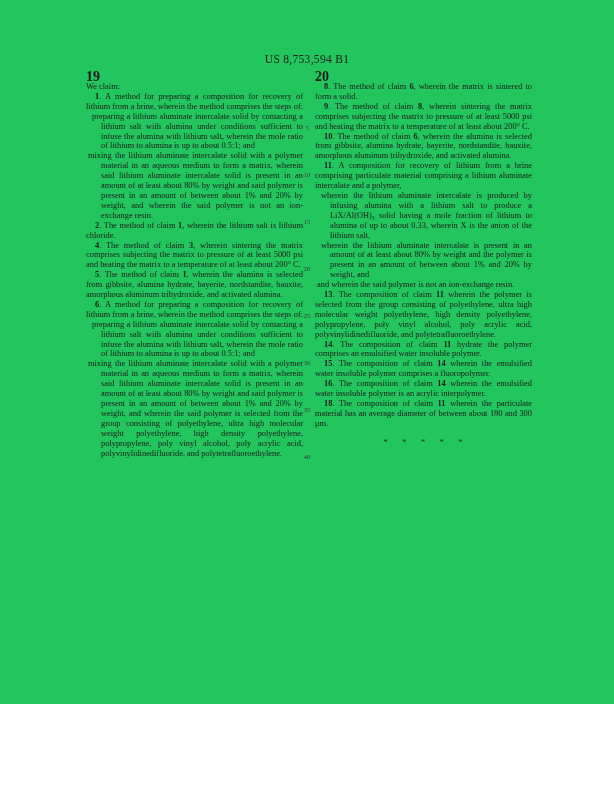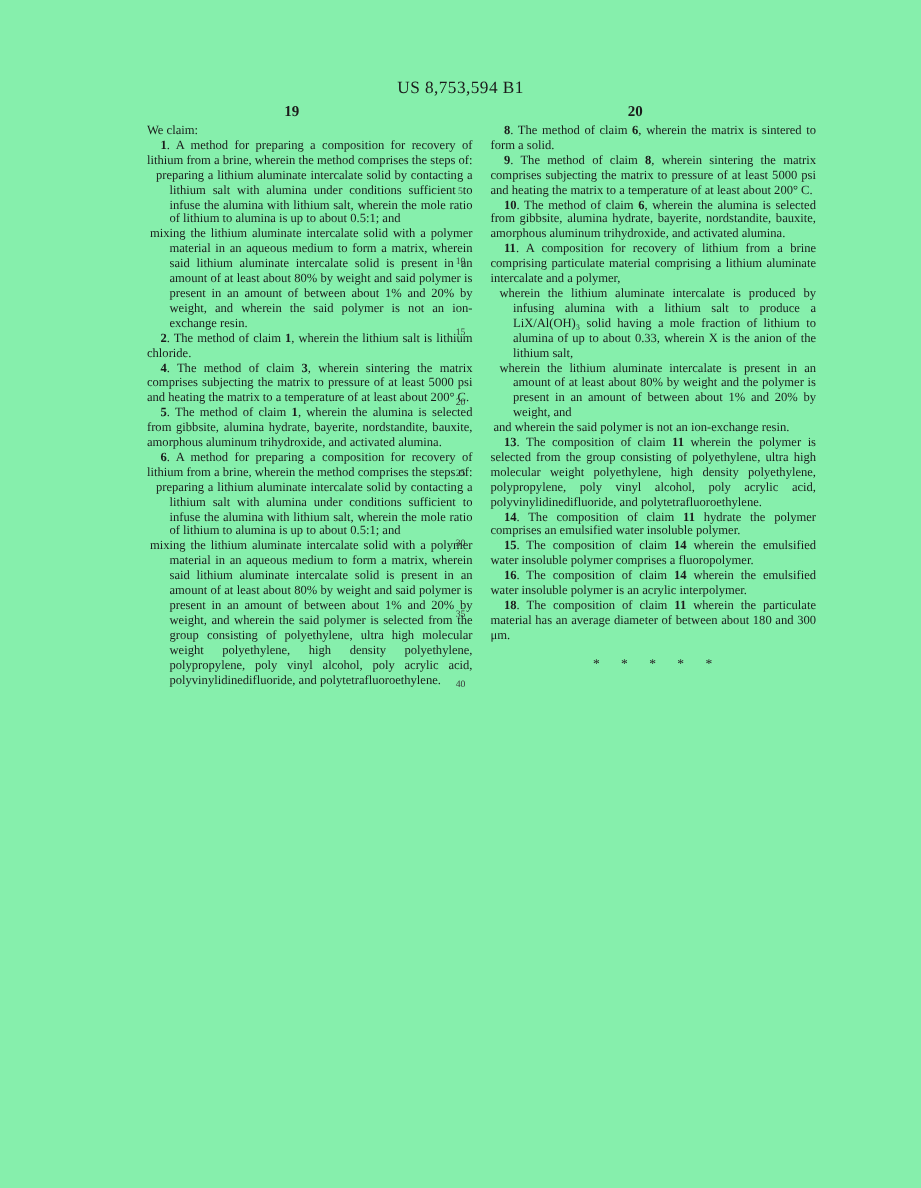--- a/index.html
+++ b/index.html
@@ -1,36 +1,36 @@
 <!DOCTYPE html>
 <html><head>
 <meta charset="utf-8">
 <style>
   html,body{margin:0;padding:0;background:#ffffff;}
   .page{
     position:relative;
-    width:614px;height:792px;
-    background:#86efac;
+    width:614px;height:704px;
+    background:#22c55e;
     font-family:"Liberation Serif", serif;
     color:#1b1b1b;
     overflow:hidden;
   }
   .patent-number{
     position:absolute;top:53px;left:0;width:614px;
     text-align:center;font-size:11.5px;letter-spacing:.3px;
   }
   .col-head{
     position:absolute;top:69px;width:217px;
-    text-align:center;font-weight:bold;font-size:10px;
+    font-weight:bold;font-size:14px;
   }
   .col-head.left{left:86px;}
   .col-head.right{left:315px;}
   .column{
     position:absolute;top:82px;width:217px;
-    font-size:8.4px;line-height:9.9px;margin-left:12px;
+    font-size:8.4px;line-height:9.9px;
   }
   .column.left{left:86px;}
   .column.right{left:315px;}
   .para{margin:0;text-align:justify;}
   .para b{font-weight:bold;}
   .flush{text-indent:0;}
   .claim{text-indent:9px;}
   .clause{padding-left:15px;text-indent:-9px;}
   .clause2{padding-left:15px;text-indent:-13px;}
   .gutter{position:absolute;left:0;top:0;width:614px;height:792px;pointer-events:none;}

